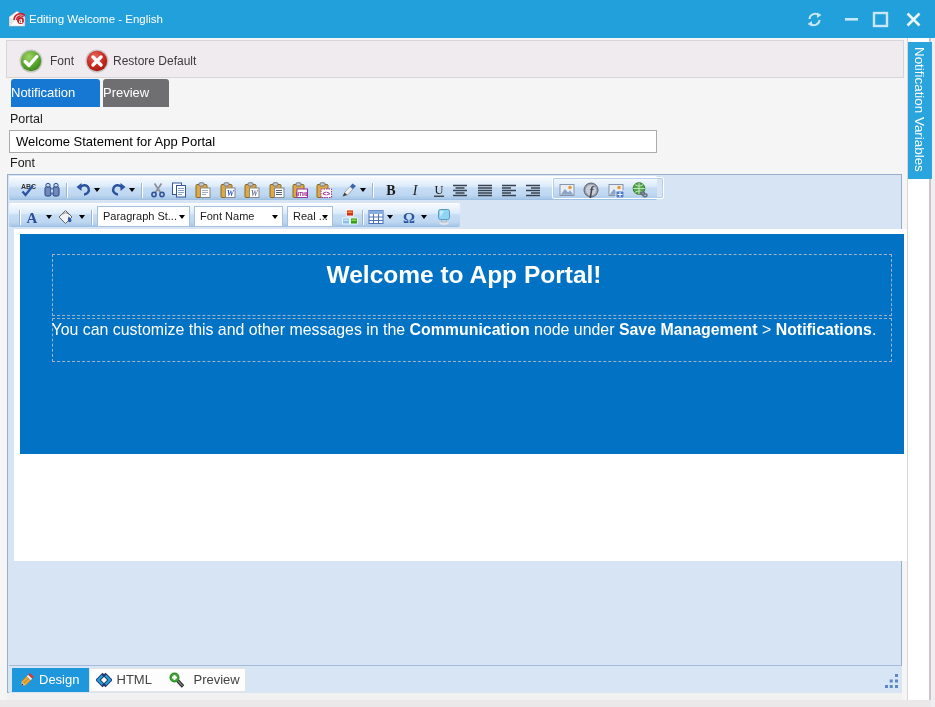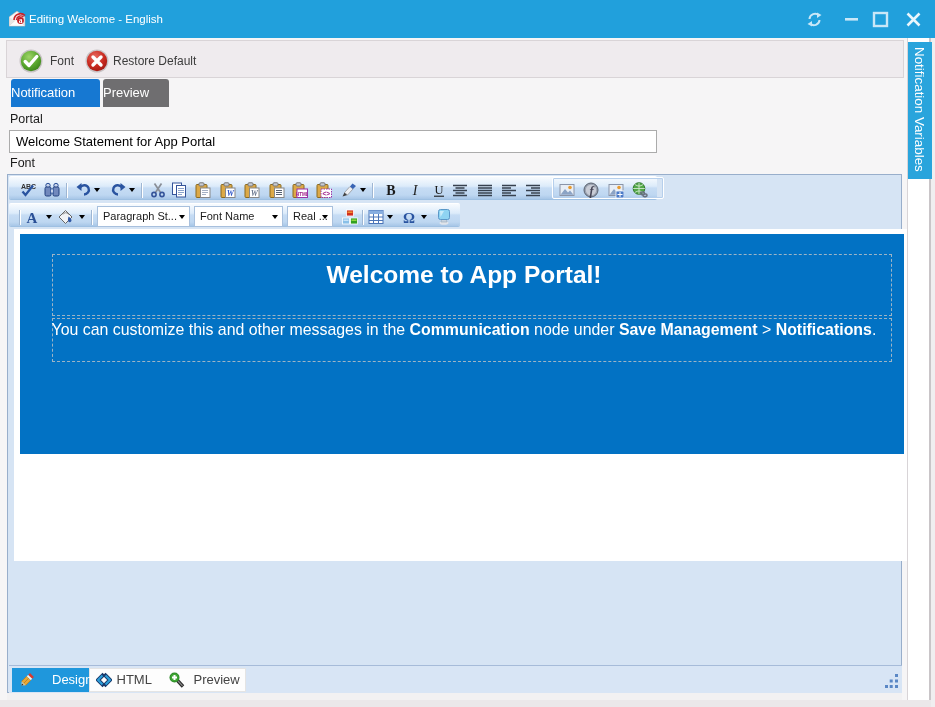--- a/index.html
+++ b/index.html
@@ -302,21 +302,21 @@
     <svg class="micon" style="left:9.5px" viewBox="0 0 16 16">
       <g transform="rotate(45 8 8)">
         <rect x="5.2" y="1" width="5.6" height="2.6" fill="#d83a30"></rect>
         <rect x="5.2" y="3.6" width="5.6" height="2" fill="#f4f4f4"></rect>
         <rect x="5.2" y="5.6" width="5.6" height="7.2" fill="#e8a93a"></rect>
         <path d="M5.2 5.6 v7.2 M8 5.6 v7.2 M10.8 5.6 v7.2" stroke="#c08020" stroke-width="0.8"></path>
         <polygon points="5.2,12.8 10.8,12.8 8,15.8" fill="#e8cfa0"></polygon>
         <polygon points="7,13.9 9,13.9 8,15.8" fill="#222"></polygon>
       </g>
     </svg>
-    <div class="mtext" style="left:43px; color:#fff">Design</div>
+    <div class="mtext" style="left:30px; color:#fff">Design</div>
     <svg class="micon" style="left:86.7px" viewBox="0 0 16 16">
       <path d="M6.5 3.5 L2 8 L6.5 12.5" fill="none" stroke="#1a3a6b" stroke-width="4" stroke-linecap="square"></path>
       <path d="M6.5 3.5 L2 8 L6.5 12.5" fill="none" stroke="#2da0dc" stroke-width="2"></path>
       <path d="M9.5 3.5 L14 8 L9.5 12.5" fill="none" stroke="#1a3a6b" stroke-width="4" stroke-linecap="square"></path>
       <path d="M9.5 3.5 L14 8 L9.5 12.5" fill="none" stroke="#2da0dc" stroke-width="2"></path>
     </svg>
     <div class="mtext" style="left:107.5px; color:#444">HTML</div>
     <svg class="micon" style="left:160.4px" viewBox="0 0 16 16">
       <path d="M8.5 8.5 L14 14.5" stroke="#2b2b2b" stroke-width="3.4"></path>
       <path d="M9 9 L13.5 13.8" stroke="#8a8a8a" stroke-width="1.2"></path>

